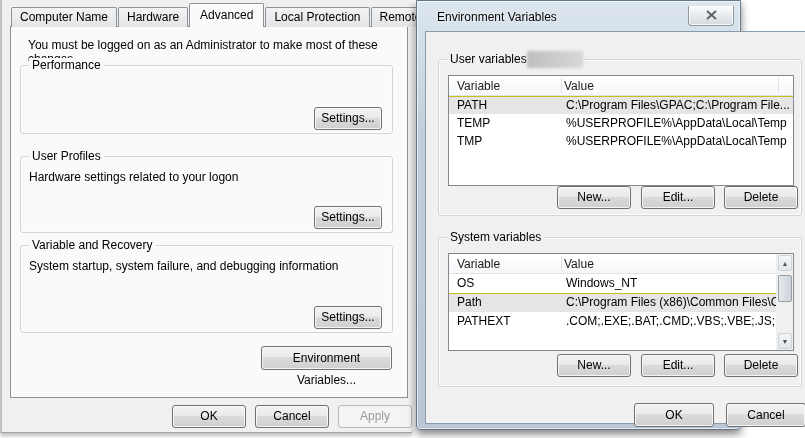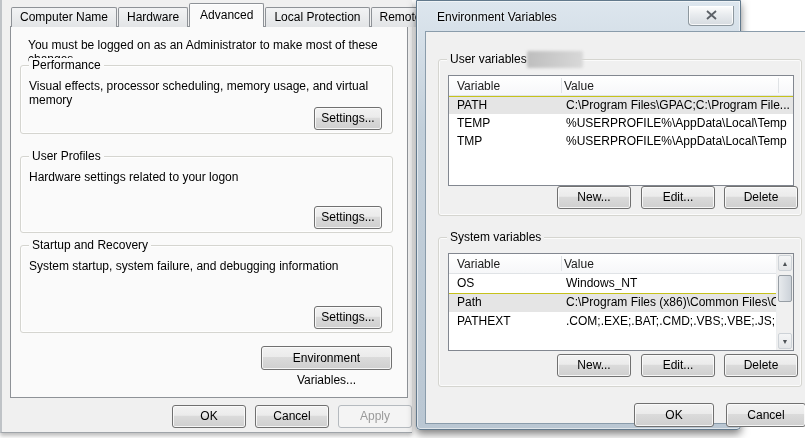--- a/index.html
+++ b/index.html
@@ -104,32 +104,31 @@
       <div class="tab active">Advanced</div>
       <div class="tab">Local Protection</div>
       <div class="tab">Remote</div>
     </div>
 
     <div class="tabpage">
       <div class="admin-note">You must be logged on as an Administrator to make most of these changes.</div>
 
       <div class="groupbox g1">
         <span class="gb-label">Performance</span>
-        <div class="gb-desc">Visual effects, processor scheduling, memory usage, and virtual memory</div>
         <div class="win-btn settings-btn">Settings...</div>
       </div>
 
       <div class="groupbox g2">
         <span class="gb-label">User Profiles</span>
         <div class="gb-desc">Hardware settings related to your logon</div>
         <div class="win-btn settings-btn">Settings...</div>
       </div>
 
       <div class="groupbox g3">
-        <span class="gb-label">Startup and Recovery</span>
+        <span class="gb-label">Variable and Recovery</span>
         <div class="gb-desc">System startup, system failure, and debugging information</div>
         <div class="win-btn settings-btn">Settings...</div>
       </div>
 
       <div class="win-btn env-open-btn">Environment Variables...</div>
     </div>
 
     <div class="win-btn sys-footer-btn" style="left:170px;">OK</div>
     <div class="win-btn sys-footer-btn" style="left:253px;">Cancel</div>
     <div class="win-btn sys-footer-btn disabled" style="left:336px;">Apply</div>

